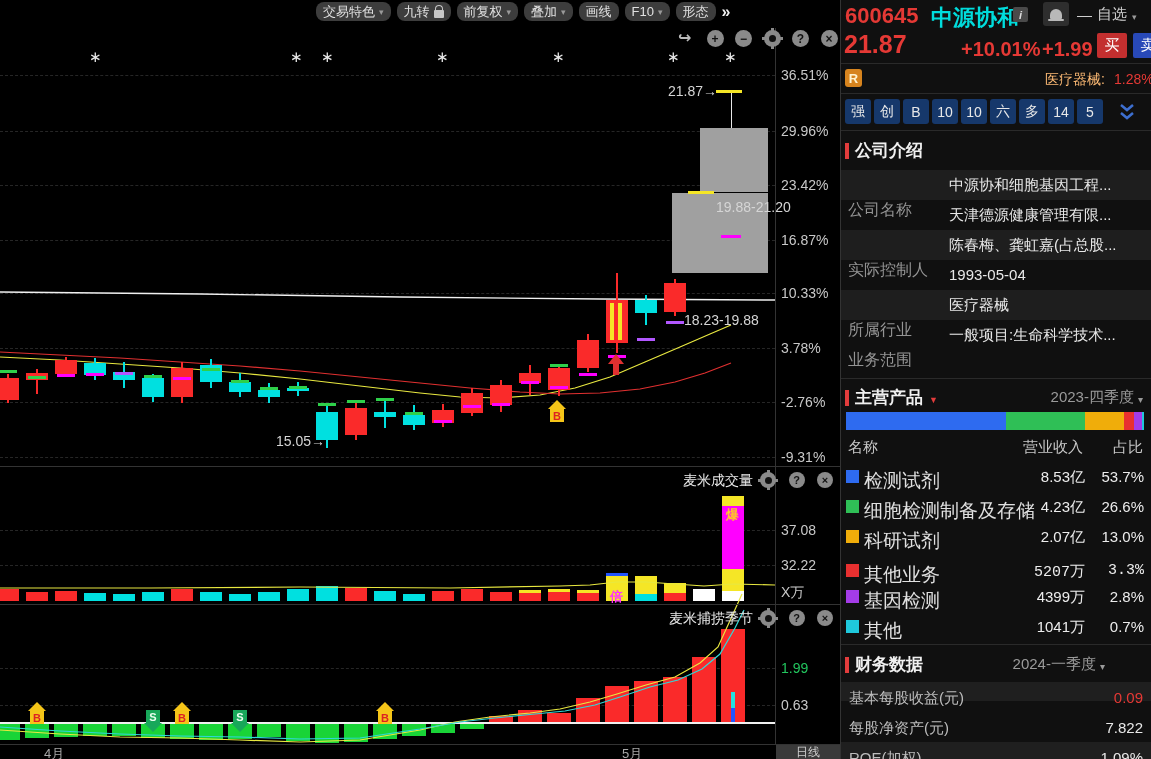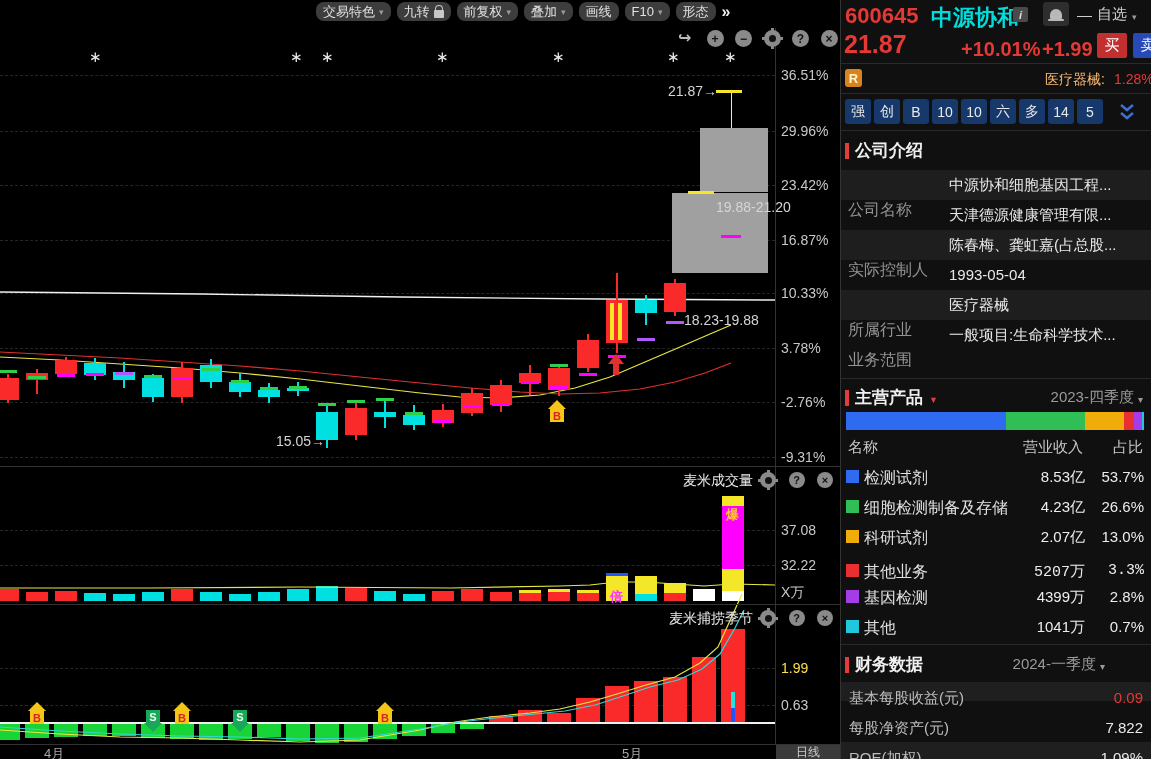--- a/index.html
+++ b/index.html
@@ -38,21 +38,21 @@
   .sectitle{font-size:17px;font-weight:bold;color:#f0f0f0;}
   .period{position:absolute;font-size:15px;color:#9a9a9a;display:flex;align-items:center;gap:4px;}
   .crow{position:absolute;left:0;width:310px;height:30px;}
   .crow.striped{background:#1e1e1e;}
   .clab{position:absolute;left:7px;top:6px;font-size:16px;color:#949494;margin-top:24px;}
   .cval{position:absolute;left:108px;top:6px;font-size:15px;color:#e8e8e8;white-space:nowrap;}
   #pbar{position:absolute;left:5px;top:412px;width:298px;height:18px;display:flex;}
   .phead{position:absolute;top:438px;font-size:15px;color:#c8c8c8;}
   .prow{position:absolute;left:0;width:310px;height:30px;}
   .psq{position:absolute;left:5px;top:8px;width:13px;height:13px;}
-  .pname{position:absolute;left:23px;top:6px;font-size:16px;color:#e0e0e0;}
+  .pname{position:absolute;left:23px;top:6px;font-size:19px;color:#e0e0e0;}
   .prev{position:absolute;right:66px;top:6px;font-size:15px;color:#ececec;}
   .pshare{position:absolute;right:7px;top:6px;font-size:15px;color:#ececec;}
   .frow{position:absolute;left:0;width:310px;height:19px;}
   .frow.striped{background:#1f1f1f;}
   .flab{position:absolute;left:8px;top:7px;font-size:15px;color:#bdbdbd;}
   .fval{position:absolute;right:8px;top:7px;font-size:15px;}
   .ssep{position:absolute;left:0;width:310px;border-top:1px solid #2a2a2a;}
   
   .anno{position:absolute;color:#d5d5d5;font-size:14px;white-space:nowrap;z-index:7;}
   .ptitle{position:absolute;color:#e8e8e8;font-size:14px;z-index:8;}
@@ -439,21 +439,21 @@
     <div style="position: absolute; left: 760px; top: 610px; width: 16px; height: 16px; border-radius: 50%; background: rgb(138, 138, 138); color: rgb(17, 17, 17); font-size: 11px; font-weight: bold; display: flex; align-items: center; justify-content: center; z-index: 9;">
       <div class="gearin"></div>
       <div style="position: absolute; width: 3px; height: 3px; background: rgb(138, 138, 138); left: 6.5px; top: -2px;"></div>
       <div style="position: absolute; width: 3px; height: 3px; background: rgb(138, 138, 138); left: -2px; top: 6.5px;"></div>
       <div style="position: absolute; width: 3px; height: 3px; background: rgb(138, 138, 138); left: 6.5px; top: 15px;"></div>
       <div style="position: absolute; width: 3px; height: 3px; background: rgb(138, 138, 138); left: 15px; top: 6.5px;"></div>
     </div>
     <div style="position: absolute; left: 788.5px; top: 610px; width: 16px; height: 16px; border-radius: 50%; background: rgb(138, 138, 138); color: rgb(17, 17, 17); font-size: 11px; font-weight: bold; display: flex; align-items: center; justify-content: center; z-index: 9;">?</div>
     <div style="position: absolute; left: 817px; top: 610px; width: 16px; height: 16px; border-radius: 50%; background: rgb(138, 138, 138); color: rgb(17, 17, 17); font-size: 11px; font-weight: bold; display: flex; align-items: center; justify-content: center; z-index: 9;">×</div>
     <div style="position: absolute; left: 0px; top: 668px; width: 775px; border-top: 1px dashed rgb(38, 38, 38); z-index: 1;"></div>
-    <div style="position: absolute; left: 781px; top: 660px; color: #fde047; font-size: 14px;">1.99</div>
+    <div style="position: absolute; left: 781px; top: 660px; color: #22c55e; font-size: 14px;">1.99</div>
     <div style="position: absolute; left: 0px; top: 705px; width: 775px; border-top: 1px dashed rgb(38, 38, 38); z-index: 1;"></div>
     <div style="position: absolute; left: 781px; top: 697px; color: rgb(200, 200, 200); font-size: 14px;">0.63</div>
     <div style="position: absolute; left: 0px; top: 722px; width: 775px; height: 2px; background: rgb(240, 240, 240); z-index: 2;"></div>
     <div style="position: absolute; left: -4px; top: 724px; width: 24px; height: 16px; background: rgb(25, 212, 55); z-index: 3;"></div>
     <div style="position: absolute; left: 25px; top: 724px; width: 24px; height: 14px; background: rgb(25, 212, 55); z-index: 3;"></div>
     <div style="position: absolute; left: 54px; top: 724px; width: 24px; height: 13px; background: rgb(25, 212, 55); z-index: 3;"></div>
     <div style="position: absolute; left: 83px; top: 724px; width: 24px; height: 12px; background: rgb(25, 212, 55); z-index: 3;"></div>
     <div style="position: absolute; left: 112px; top: 724px; width: 24px; height: 12px; background: rgb(25, 212, 55); z-index: 3;"></div>
     <div style="position: absolute; left: 141px; top: 724px; width: 24px; height: 14px; background: rgb(25, 212, 55); z-index: 3;"></div>
     <div style="position: absolute; left: 170px; top: 724px; width: 24px; height: 15px; background: rgb(25, 212, 55); z-index: 3;"></div>

